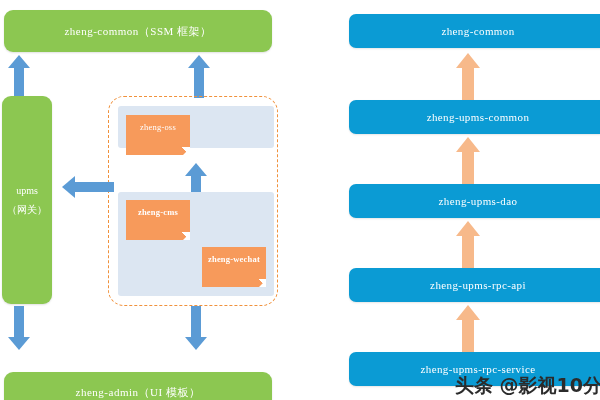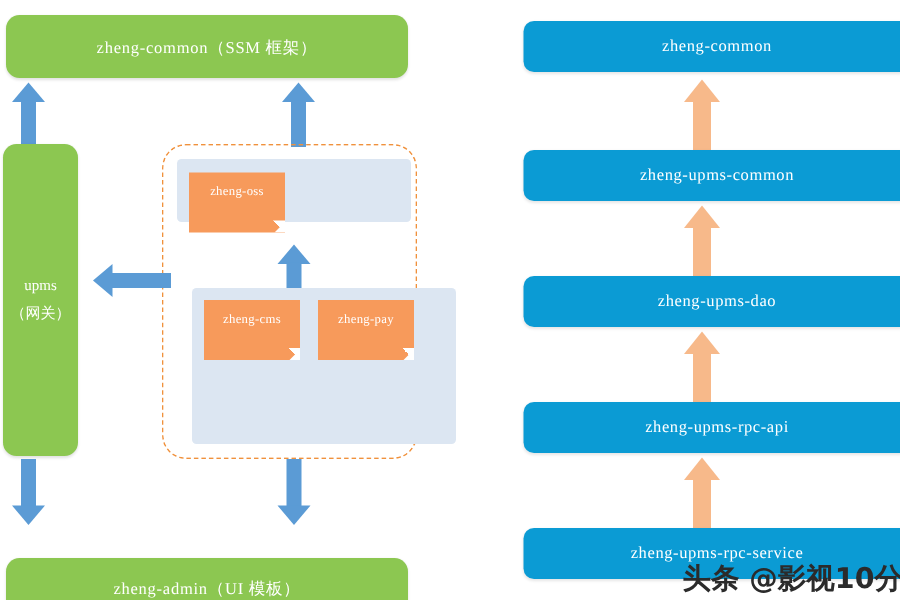--- a/index.html
+++ b/index.html
@@ -162,26 +162,26 @@
   <div class="arrow a-up-blue" style="left:185px;top:163px;width:22px;height:32px;">
     <div class="head" style="left:0;top:0;"></div>
     <div class="shaft" style="left:6px;top:12px;width:10px;height:20px;"></div>
   </div>
 
   <div class="arrow a-lf-blue" style="left:62px;top:176px;width:52px;height:22px;">
     <div class="head" style="left:0;top:0;"></div>
     <div class="shaft" style="left:12px;top:6px;width:40px;height:10px;"></div>
   </div>
 
-  <div class="panel" style="left:128px;top:192px;width:176px;height:104px;">
+  <div class="panel" style="left:118px;top:192px;width:156px;height:104px;font-weight:bold;">
     <div class="mod" style="left:8px;top:8px;width:64px;height:40px;">
       <span>zheng-cms</span>
     </div>
-    <div class="mod" style="left:84px;top:8px;width:64px;height:40px;">
-      <span>zheng-pay</span>
+    <div class="mod" style="left:84px;top:55px;width:64px;height:40px;">
+      <span>zheng-wechat</span>
     </div>
   </div>
 
   <div class="arrow a-dn-blue" style="left:8px;top:306px;width:22px;height:44px;">
     <div class="shaft" style="left:6px;top:0;width:10px;height:32px;"></div>
     <div class="head" style="left:0;top:31px;"></div>
   </div>
 
   <div class="arrow a-dn-blue" style="left:185px;top:306px;width:22px;height:44px;">
     <div class="shaft" style="left:6px;top:0;width:10px;height:32px;"></div>

